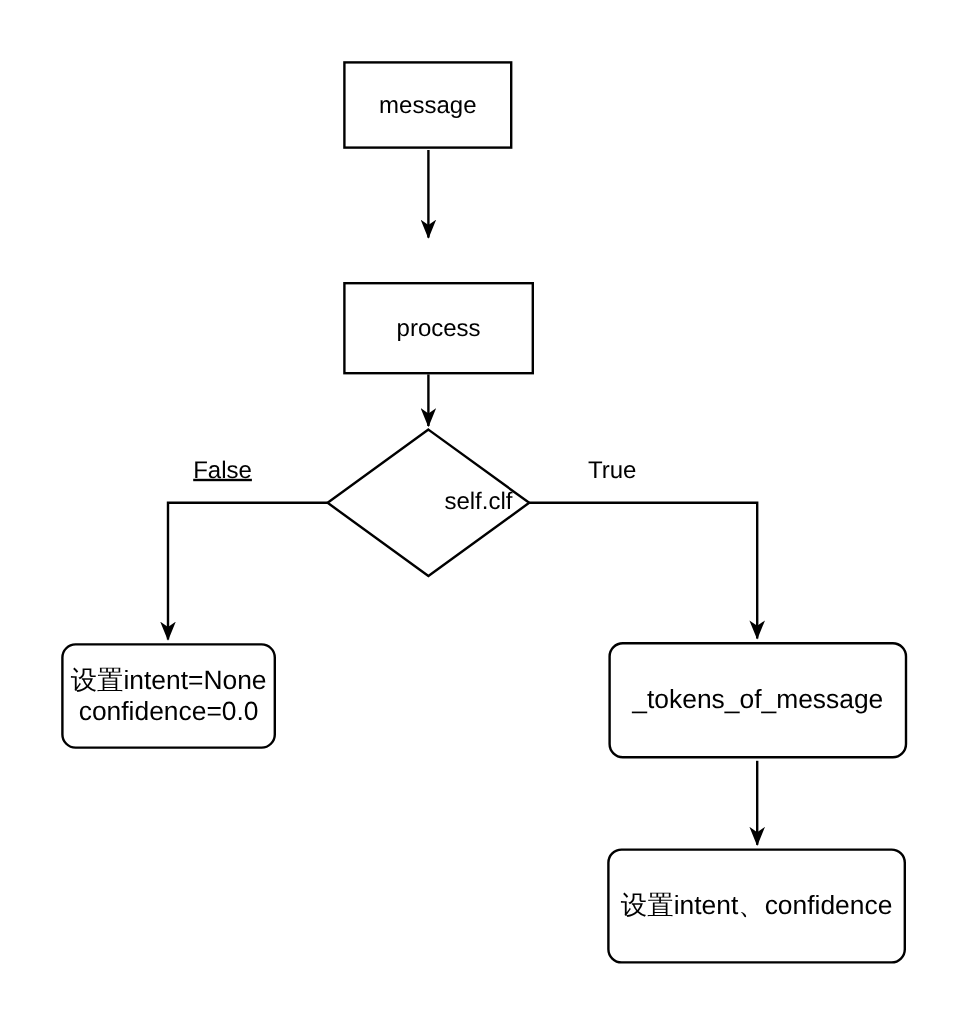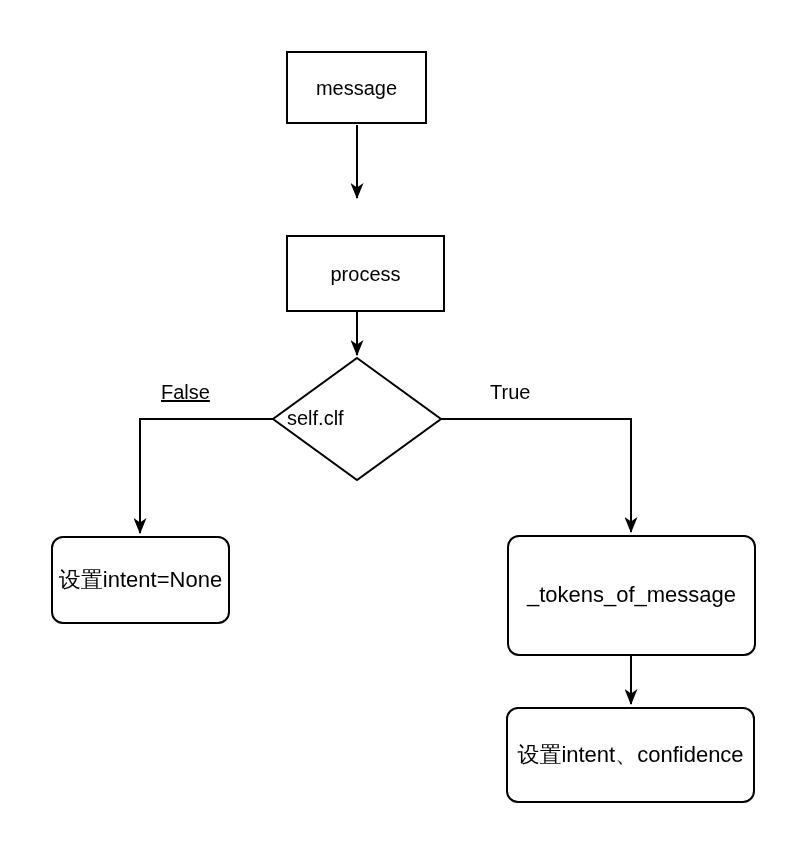--- a/index.html
+++ b/index.html
@@ -40,31 +40,31 @@
   .node span {
     white-space: nowrap;
   }
   #node-message  { left: 286px; top: 51px;  width: 141px; height: 73px; }
   #node-process  { left: 286px; top: 201px; width: 159px; height: 77px; margin-top: 34px; }
   #node-set-defaults {
     left: 51px; top: 536px; width: 179px; height: 88px;
     border-radius: 12px; font-size: 22px;
   }
   #node-tokens {
-    left: 507px; top: 535px; width: 249px; height: 121px;
+    left: 507px; top: 535px; width: 249px; height: 97px;
     border-radius: 12px; font-size: 22px;
   }
   #node-compute {
     left: 506px; top: 707px; width: 249px; height: 96px;
     border-radius: 12px; font-size: 22px;
   }
   #label-decision {
     position: absolute;
     left: 287px; top: 407px; width: 140px;
-    text-align: left;
+    text-align: right;
     font-size: 20px;
   }
   .edge-label {
     position: absolute;
     font-size: 20px;
     white-space: nowrap;
   }
   #label-false { left: 161px; top: 381px; text-decoration: underline; }
   #label-true  { left: 490px; top: 381px; }
 </style>
@@ -98,20 +98,21 @@
   </div>
 
   <div id="label-decision">self.clf</div>
 
   <div class="edge-label" id="label-false">False</div>
 
   <div class="edge-label" id="label-true">True</div>
 
   <div class="node" id="node-set-defaults">
     <span>设置intent=None</span>
+    <span>confidence=0.0</span>
   </div>
 
   <div class="node" id="node-tokens">
     <span>_tokens_of_message</span>
   </div>
 
   <div class="node" id="node-compute">
     <span>设置intent、confidence</span>
   </div>
 

